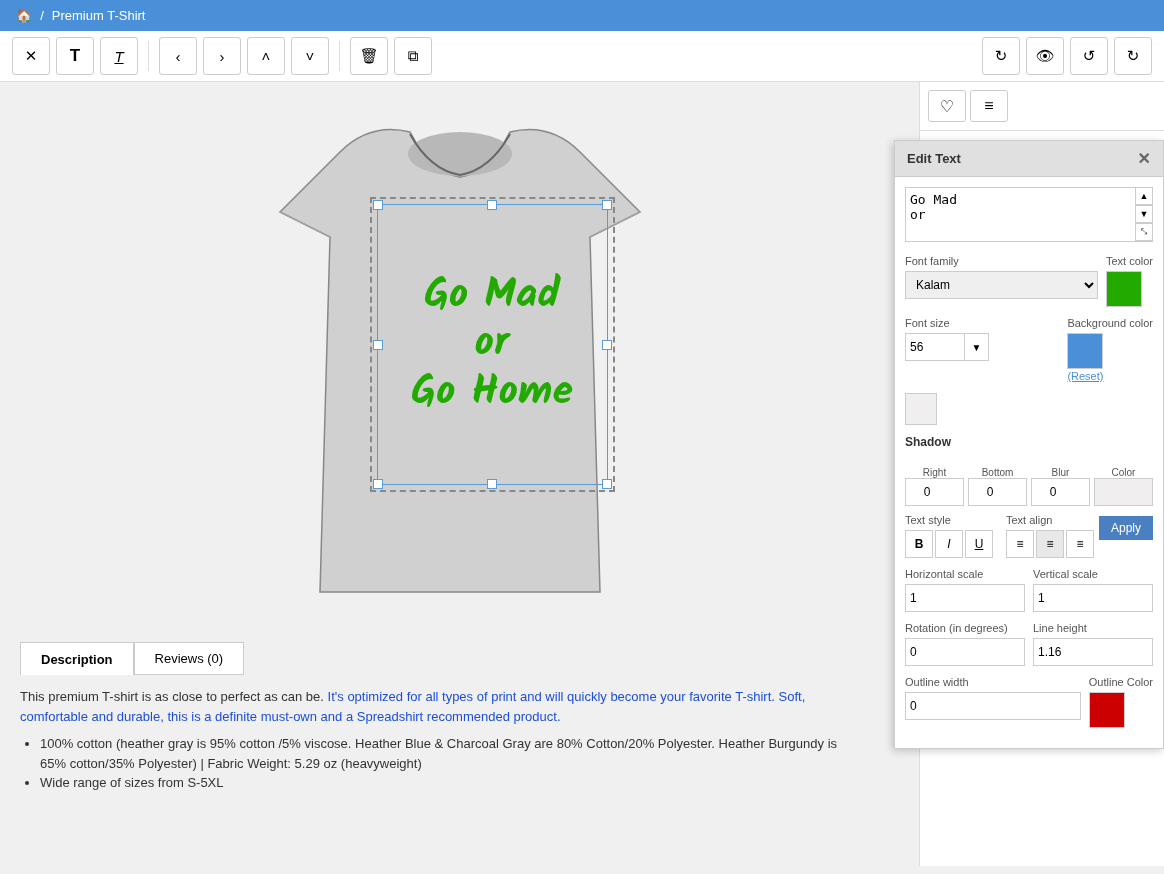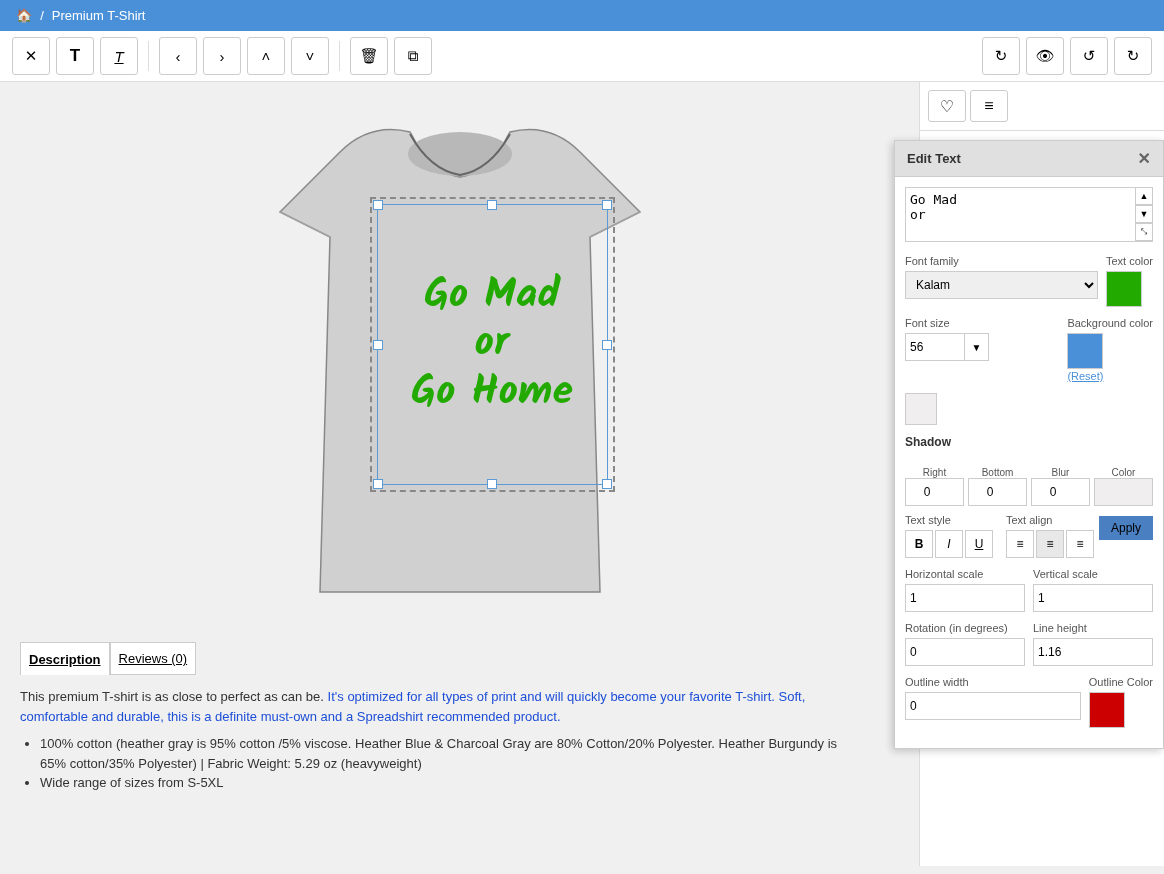--- a/index.html
+++ b/index.html
@@ -101,26 +101,25 @@
       text-shadow: none;
     }
 
     
     .bottom-tabs {
       display: flex;
       gap: 0;
       margin-top: 8px;
     }
     .bottom-tab {
-      padding: 8px 8px;
+      padding: 8px 20px;
       border: 1px solid #ccc;
       background: white;
       cursor: pointer;
       font-size: 13px;
-      text-decoration: underline;
     }
     .bottom-tab.active { border-bottom: none; font-weight: bold; }
 
     .description-text {
       max-width: 820px;
       padding: 12px 0 0 0;
       font-size: 13px;
       line-height: 1.5;
     }
     .description-text .highlight { color: #1d4ed8; }
@@ -341,21 +340,21 @@
     .shadow-color-swatch {
       width: 100%;
       height: 28px;
       background: #f0eeee;
       border: 1px solid #ccc;
       cursor: pointer;
     }
 
     .apply-btn {
       background: #4a7fc1;
-      color: #000000;
+      color: #ffffff;
       border: none;
       padding: 5px 12px;
       cursor: pointer;
       font-size: 12px;
       float: right;
       margin-top: 2px;
     }
 
     .style-align-row {
       display: flex;

